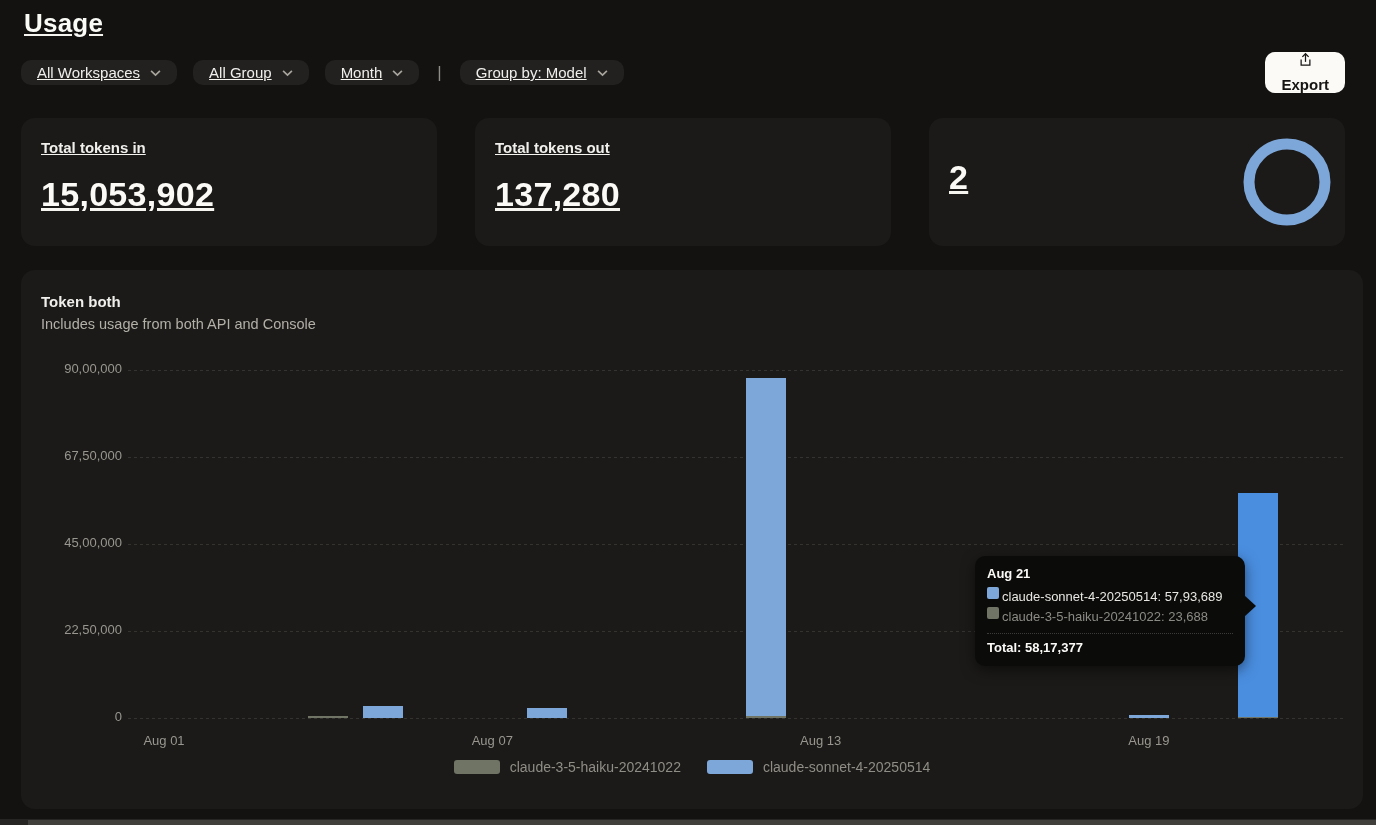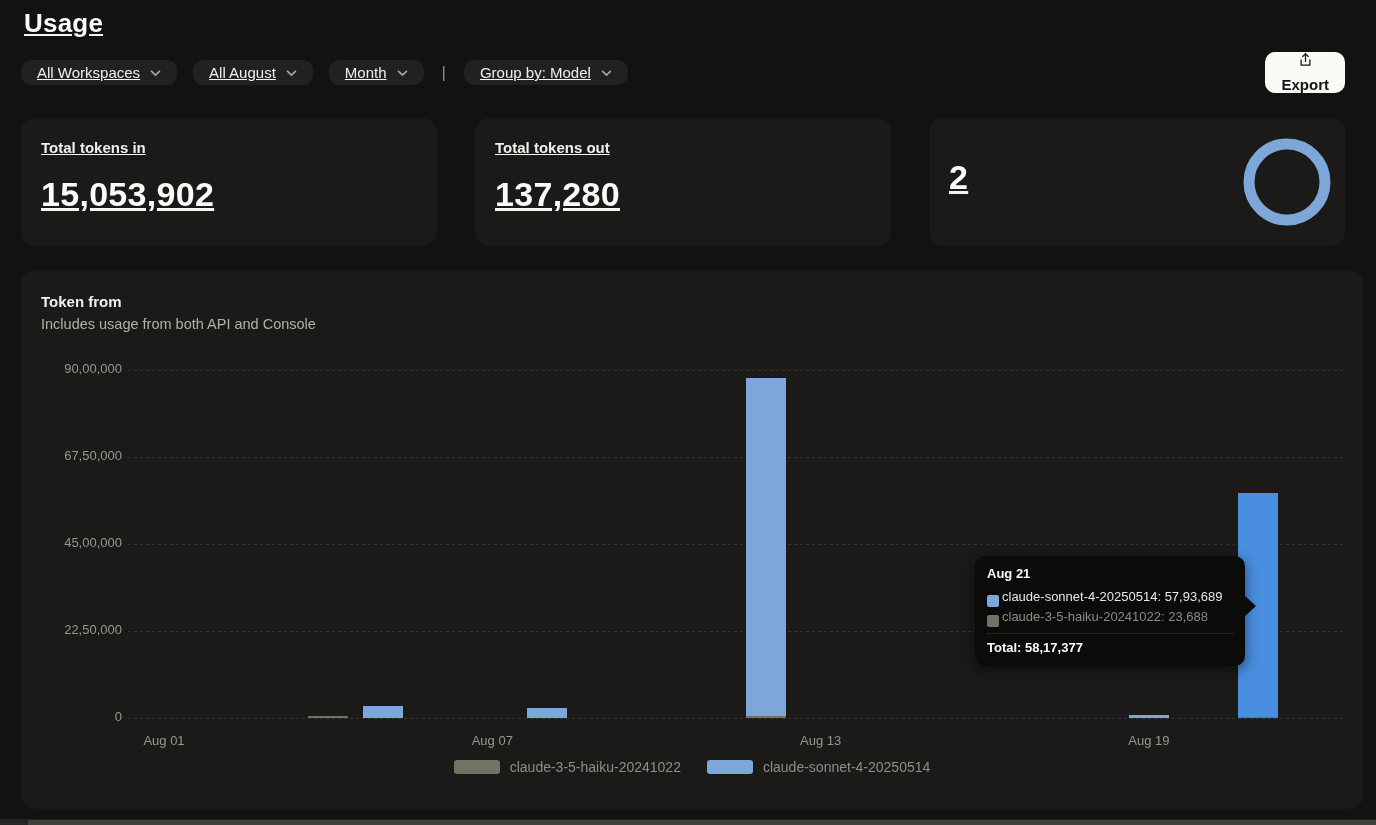--- a/index.html
+++ b/index.html
@@ -78,21 +78,21 @@
     position:absolute; left:954px; top:286px; width:270px; z-index:5;
     background:#0b0b0a; border-radius:10px; padding:10px 12px 11px 12px;
     box-shadow:0 4px 14px rgba(0,0,0,.5);
   }
   .tooltip-arrow {
     position:absolute; right:-11px; top:39px; width:0; height:0;
     border-top:11px solid transparent; border-bottom:11px solid transparent;
     border-left:12px solid #0b0b0a;
   }
   .tooltip-title { font-size:13px; font-weight:700; color:#fbfaf7; margin-bottom:6px; }
-  .tooltip-row { font-size:13px; line-height:20px; color:#e8e7e3; display:flex; align-items:flex-end; }
+  .tooltip-row { font-size:13px; line-height:20px; color:#e8e7e3; display:flex; align-items:flex-start; }
   .tooltip-row.muted { color:#8b8a84; }
   .tt-swatch { display:inline-block; width:12px; height:12px; border-radius:2px; margin-right:3px; flex:none; }
   .tooltip-divider { border-top:1px dotted #3c3b37; margin:6px 0 6px 0; }
   .tooltip-total { font-size:13px; font-weight:700; color:#fbfaf7; }
 
   
   .hscrollbar {
     position:absolute; bottom:0; left:0; width:1376px; height:6px;
     background:#262523;
   }
@@ -107,21 +107,21 @@
   <div class="toolbar">
     <div class="pill">
       <span>All Workspaces</span>
       <span class="chev">
         <svg width="11" height="8" viewBox="0 0 10 6">
             <path d="M1 1l4 4 4-4" stroke="#a8a59d" stroke-width="1.5" fill="none"></path>
           </svg>
       </span>
     </div>
     <div class="pill">
-      <span>All August</span>
+      <span>All Group</span>
       <span class="chev">
         <svg width="11" height="8" viewBox="0 0 10 6">
             <path d="M1 1l4 4 4-4" stroke="#a8a59d" stroke-width="1.5" fill="none"></path>
           </svg>
       </span>
     </div>
     <div class="pill">
       <span>Month</span>
       <span class="chev">
         <svg width="11" height="8" viewBox="0 0 10 6">
@@ -162,21 +162,21 @@
     </div>
     <div class="stat-card">
       <div class="stat-value">2</div>
       <svg class="donut-svg" width="88" height="88">
         <circle cx="44" cy="44" r="38" fill="none" stroke-width="11" stroke="#7da7d9"></circle>
       </svg>
     </div>
   </div>
 
   <div class="chart-card">
-    <div class="chart-title">Token from</div>
+    <div class="chart-title">Token both</div>
     <div class="chart-subtitle">Includes usage from both API and Console</div>
 
     <div id="plot">
         <div class="gridline" style="top: 100px;"></div>
         <div class="ytick" style="top: 91px;">90,00,000</div>
         <div class="gridline" style="top: 187px;"></div>
         <div class="ytick" style="top: 178px;">67,50,000</div>
         <div class="gridline" style="top: 274px;"></div>
         <div class="ytick" style="top: 265px;">45,00,000</div>
         <div class="gridline" style="top: 361px;"></div>

